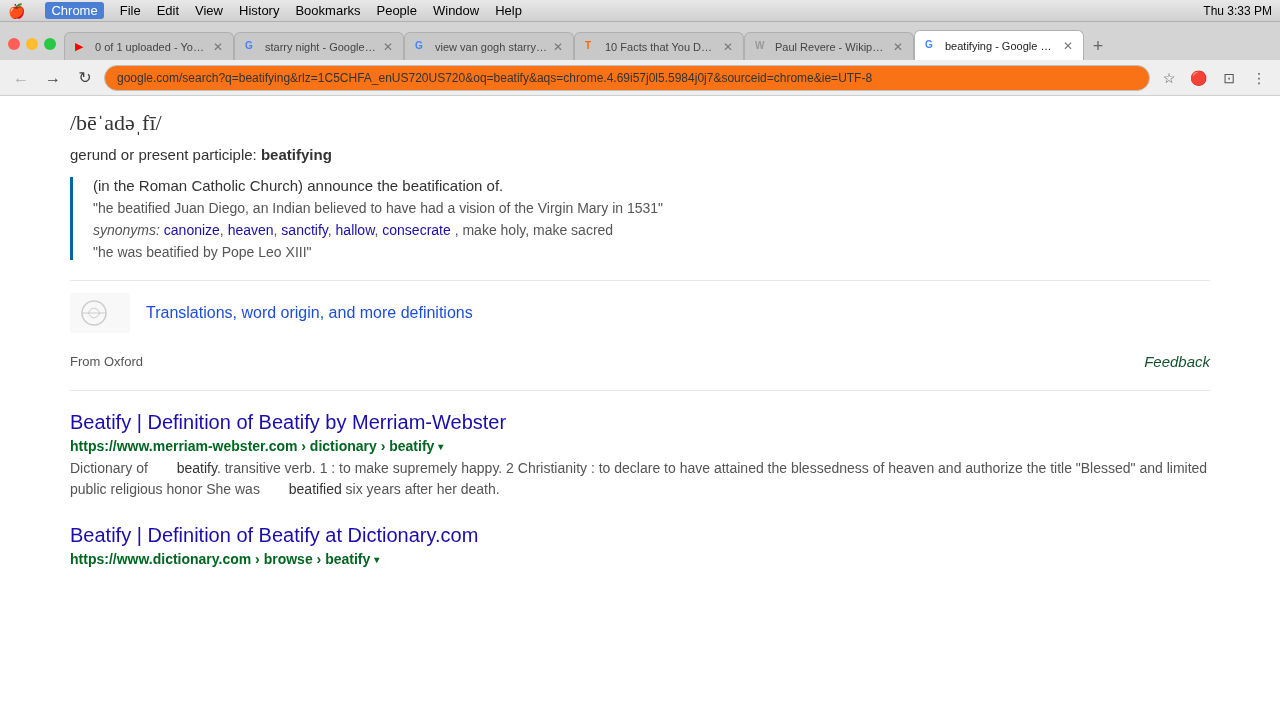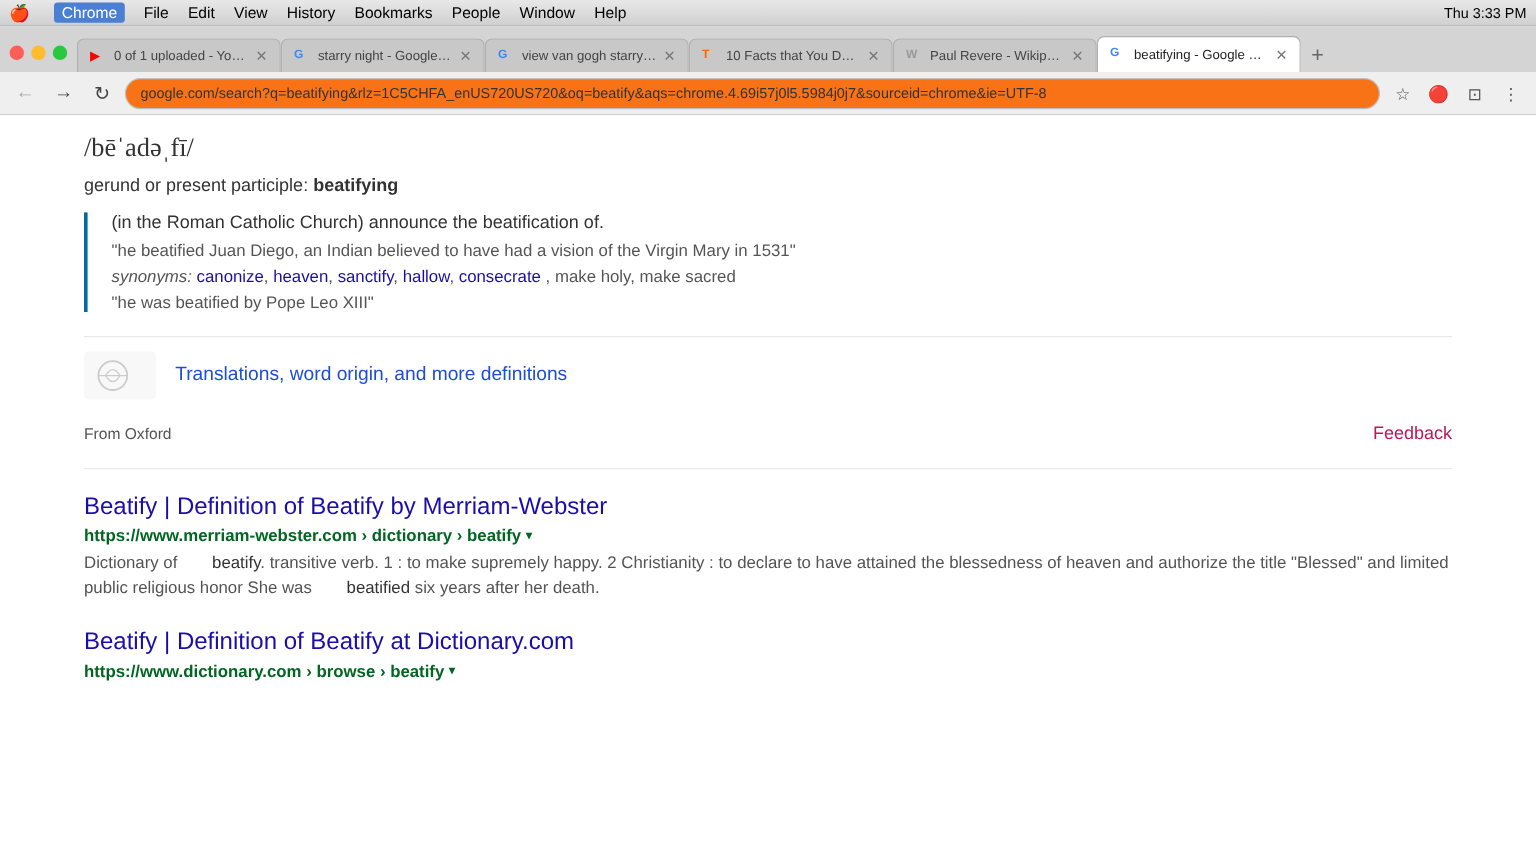--- a/index.html
+++ b/index.html
@@ -190,21 +190,21 @@
     .from-oxford-row {
       display: flex;
       justify-content: space-between;
       align-items: center;
       padding: 8px 0 20px 0;
       border-bottom: 1px solid #e8e8e8;
       margin-bottom: 20px;
       gap: 40px;
     }
     .from-oxford { font-size: 13px; color: #555; }
-    .feedback-link { font-size: 15px; color: #be185d; cursor: pointer; }
+    .feedback-link { font-size: 15px; color: #14532d; font-style: italic; cursor: pointer; }
 
     
     .result-item { margin-bottom: 24px; }
     .result-title {
       font-size: 20px;
       color: #1a0dab;
       text-decoration: none;
       display: block;
       margin-bottom: 4px;
     }

